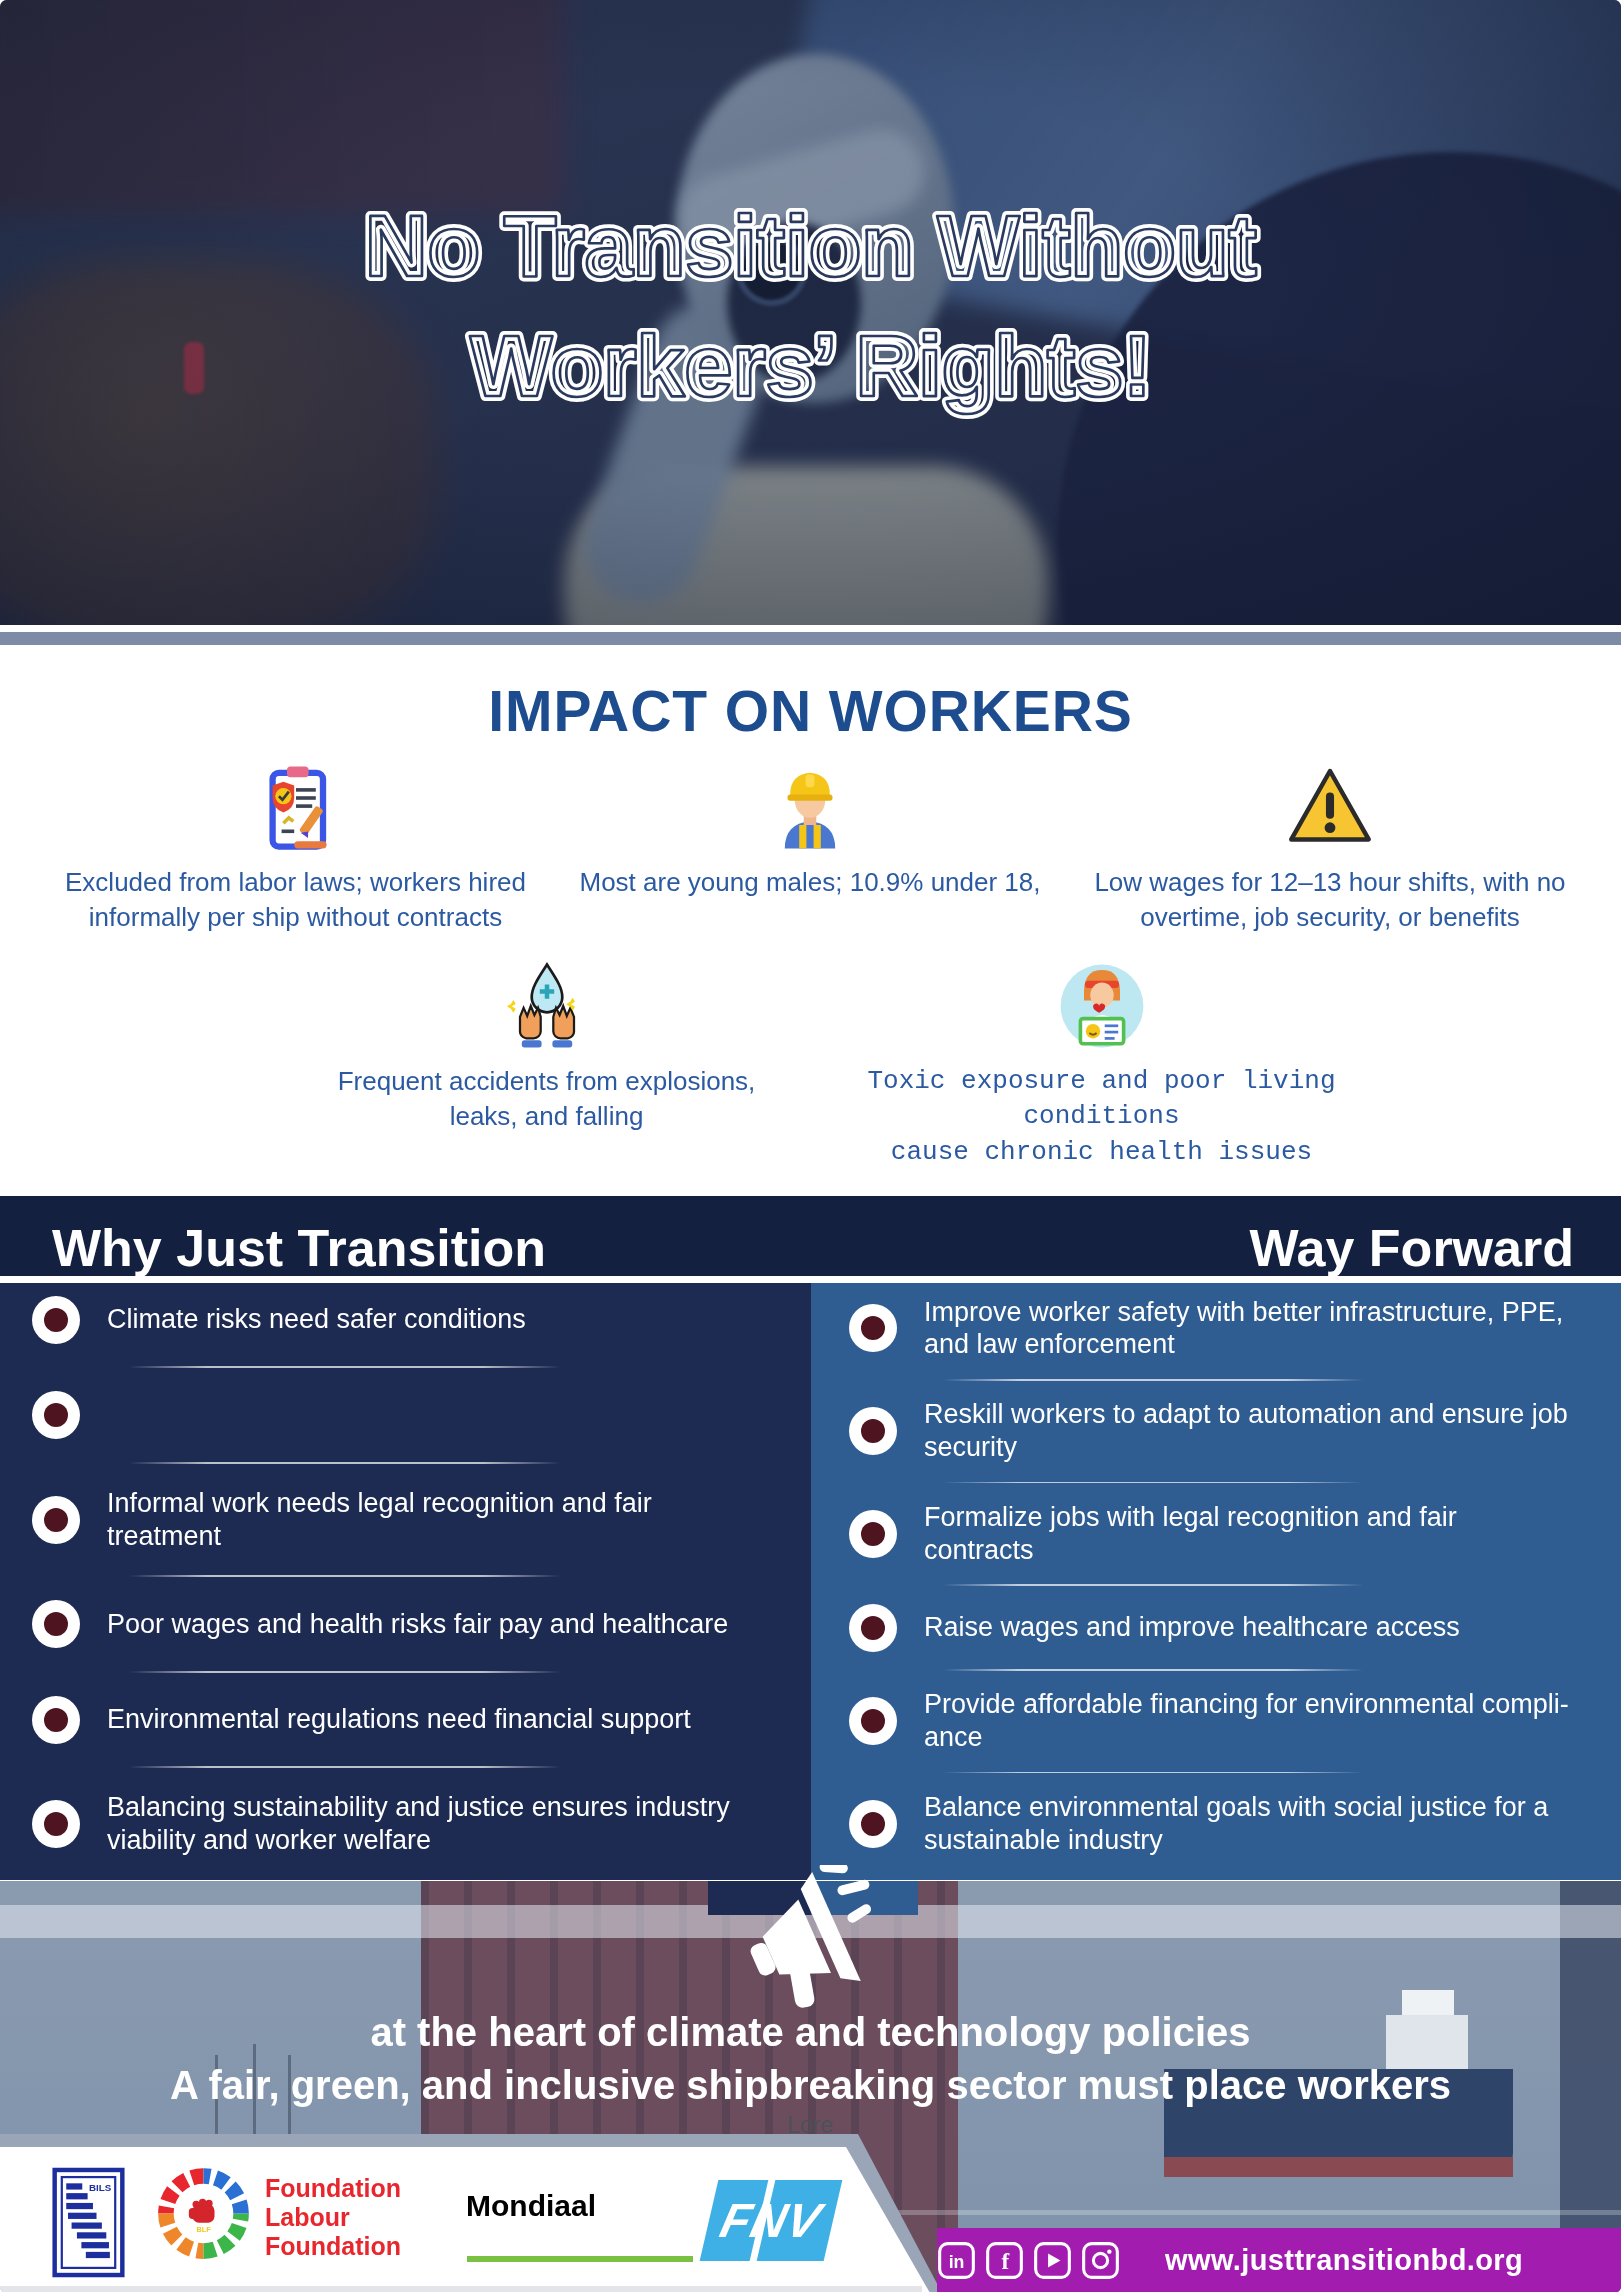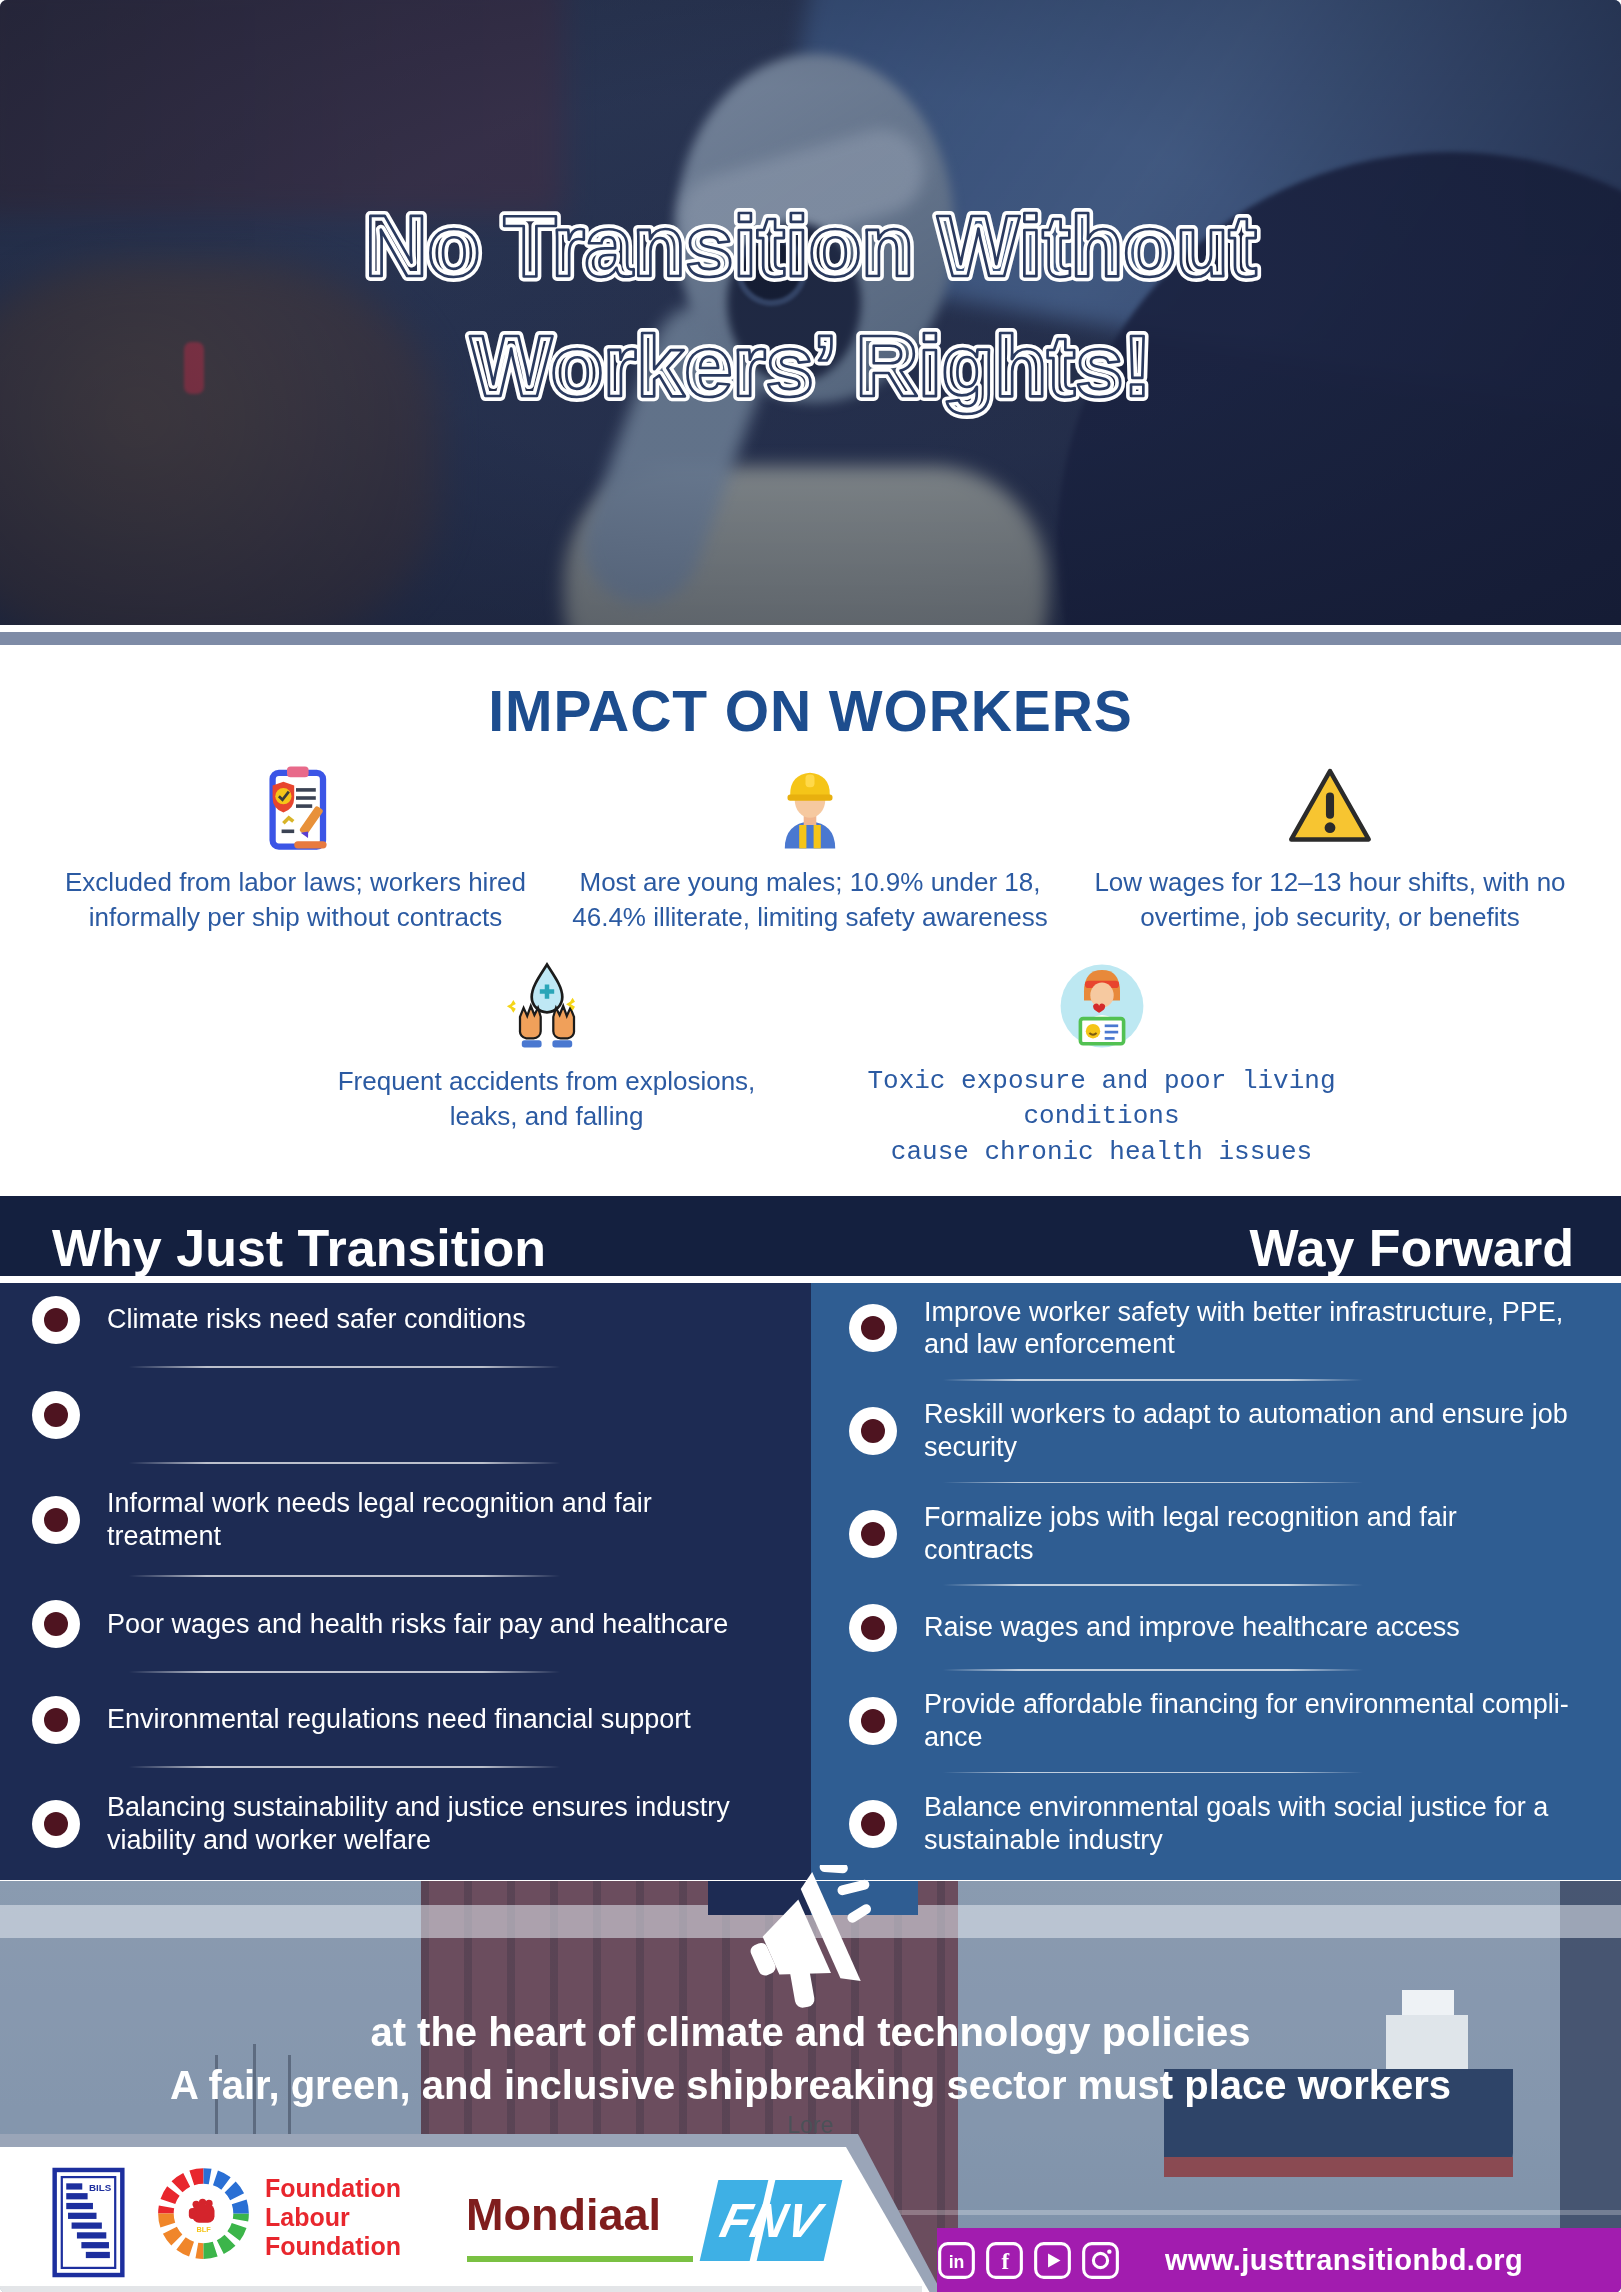--- a/index.html
+++ b/index.html
@@ -106,22 +106,22 @@
   
   .footer-gray{position:absolute;left:0;top:2134px;width:976px;height:159px;background:#9aa5b8;
         clip-path:polygon(0 0,858px 0,942px 159px,0 159px);z-index:8;}
   .footer-white{position:absolute;left:0;top:2147px;width:958px;height:146px;background:#ffffff;
         clip-path:polygon(0 0,846px 0,930px 146px,0 146px);z-index:9;}
   .footer-bottomstrip{position:absolute;left:0;top:2286px;width:922px;height:7.2px;background:#e3e5e8;z-index:10;}
   .logo-bils{position:absolute;left:52px;top:2167px;z-index:11;}
   .logo-blfgear{position:absolute;left:154px;top:2164px;z-index:11;}
   .logo-blftext{position:absolute;left:265px;top:2174px;z-index:11;color:#e8262d;
         font-size:25px;font-weight:bold;line-height:1.16;}
-  .logo-mondiaal{position:absolute;left:466px;top:2189px;z-index:11;color:#7f1d1d;
-        font-size:45px;font-weight:bold;letter-spacing:0px;}
+  .logo-mondiaal{position:absolute;left:466px;top:2189px;z-index:11;color:#000000;
+        font-size:30px;font-weight:bold;letter-spacing:0px;}
   .mondiaal-underline{position:absolute;left:467px;top:2256px;width:226px;height:6.3px;background:#7ac143;z-index:11;}
   .fnv{position:absolute;left:709px;top:2180px;width:124px;height:81px;background:#3eb0e5;
         transform:skewX(-13deg);z-index:11;display:flex;align-items:center;justify-content:center;overflow:hidden;}
   .fnv .slash{position:absolute;left:40%;top:-7.2px;bottom:-7.2px;width:7.2px;background:#ffffff;}
   .fnv span{font-style:italic;font-weight:bold;font-size:48px;color:#ffffff;letter-spacing:0.9px;}
   .navybar{position:absolute;left:937px;top:2228px;width:684px;height:64px;background:#a21caf;z-index:12;
         display:flex;align-items:center;box-sizing:border-box;}
   .socials{display:flex;gap:9px;}
   .social-icon{width:39px;height:39px;cursor:pointer;}
   .website{margin-left:45px;color:#ffffff;font-weight:bold;font-size:29px;letter-spacing:0.4px;}
@@ -187,21 +187,20 @@
         <rect x="38" y="70" width="8" height="26" fill="#f5c518"></rect>
         <rect x="54" y="70" width="8" height="26" fill="#f5c518"></rect>
         <rect x="43" y="56" width="14" height="14" fill="#f0b690"></rect>
         <ellipse cx="50" cy="42" rx="17" ry="20" fill="#f6c9a0"></ellipse>
         <path d="M28 36 Q28 14 50 12 Q72 14 72 36 L72 40 L28 40 Z" fill="#f5c518"></path>
         <rect x="25" y="36" width="50" height="7" rx="3" fill="#e8b00e"></rect>
         <rect x="45" y="14" width="10" height="14" rx="4" fill="#ffd94a"></rect>
       </svg>
       <div class="impact-text">
         <div>Most are young males; 10.9% under 18,</div>
-        <div>46.4% illiterate, limiting safety awareness</div>
       </div>
     </div>
 
     <div class="impact-item ii3">
       <svg class="impact-icon" viewBox="0 0 100 100">
         <path d="M50 10 L93 86 L7 86 Z" fill="#f7c531" stroke="#2b2b2b" stroke-width="5" stroke-linejoin="round"></path>
         <rect x="45.5" y="34" width="9" height="29" rx="4.5" fill="#2b2b2b"></rect>
         <circle cx="50" cy="73" r="6" fill="#2b2b2b"></circle>
       </svg>
       <div class="impact-text">

